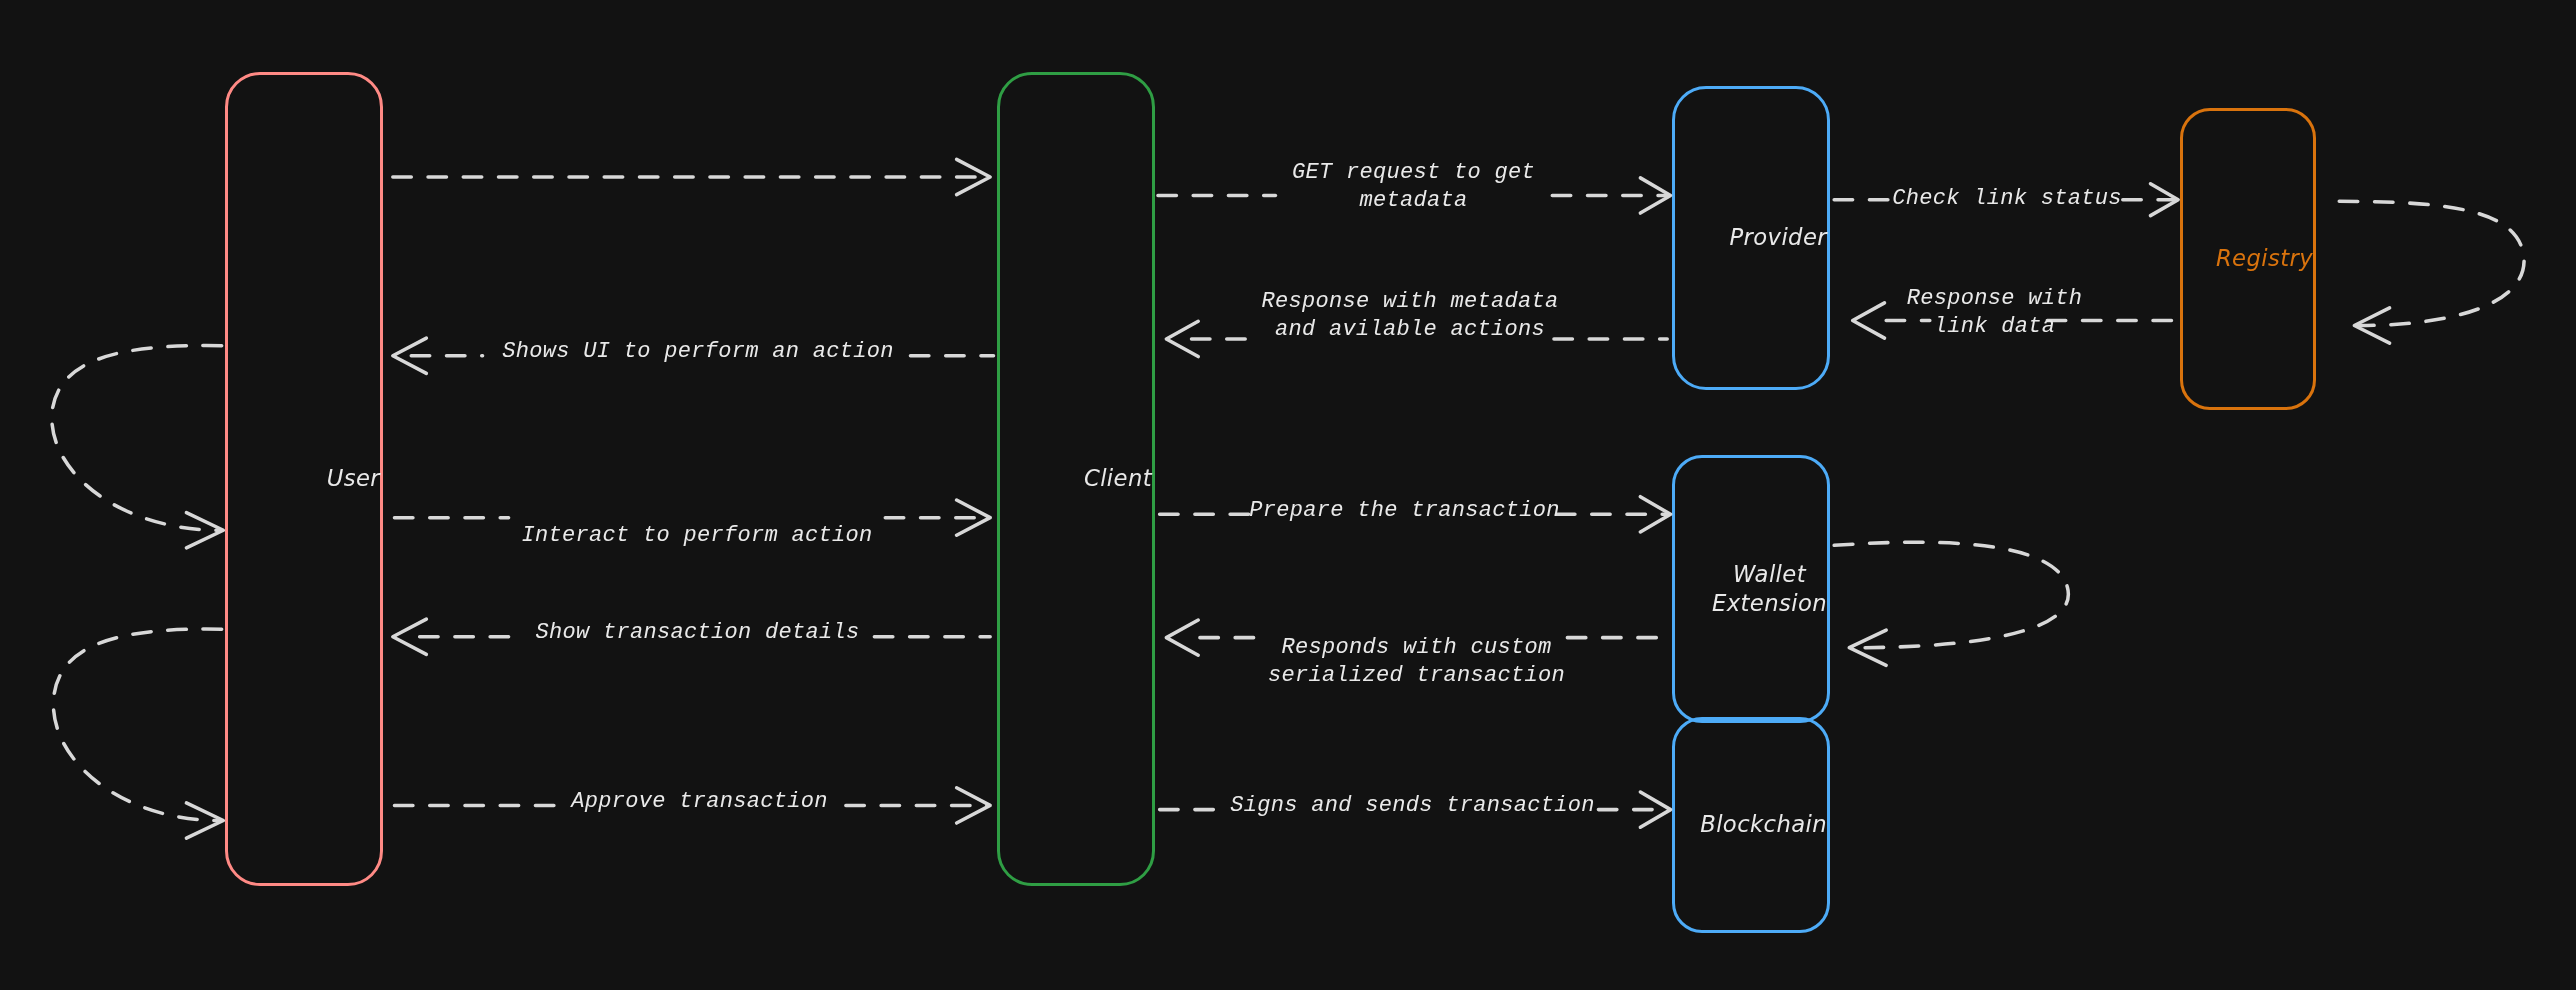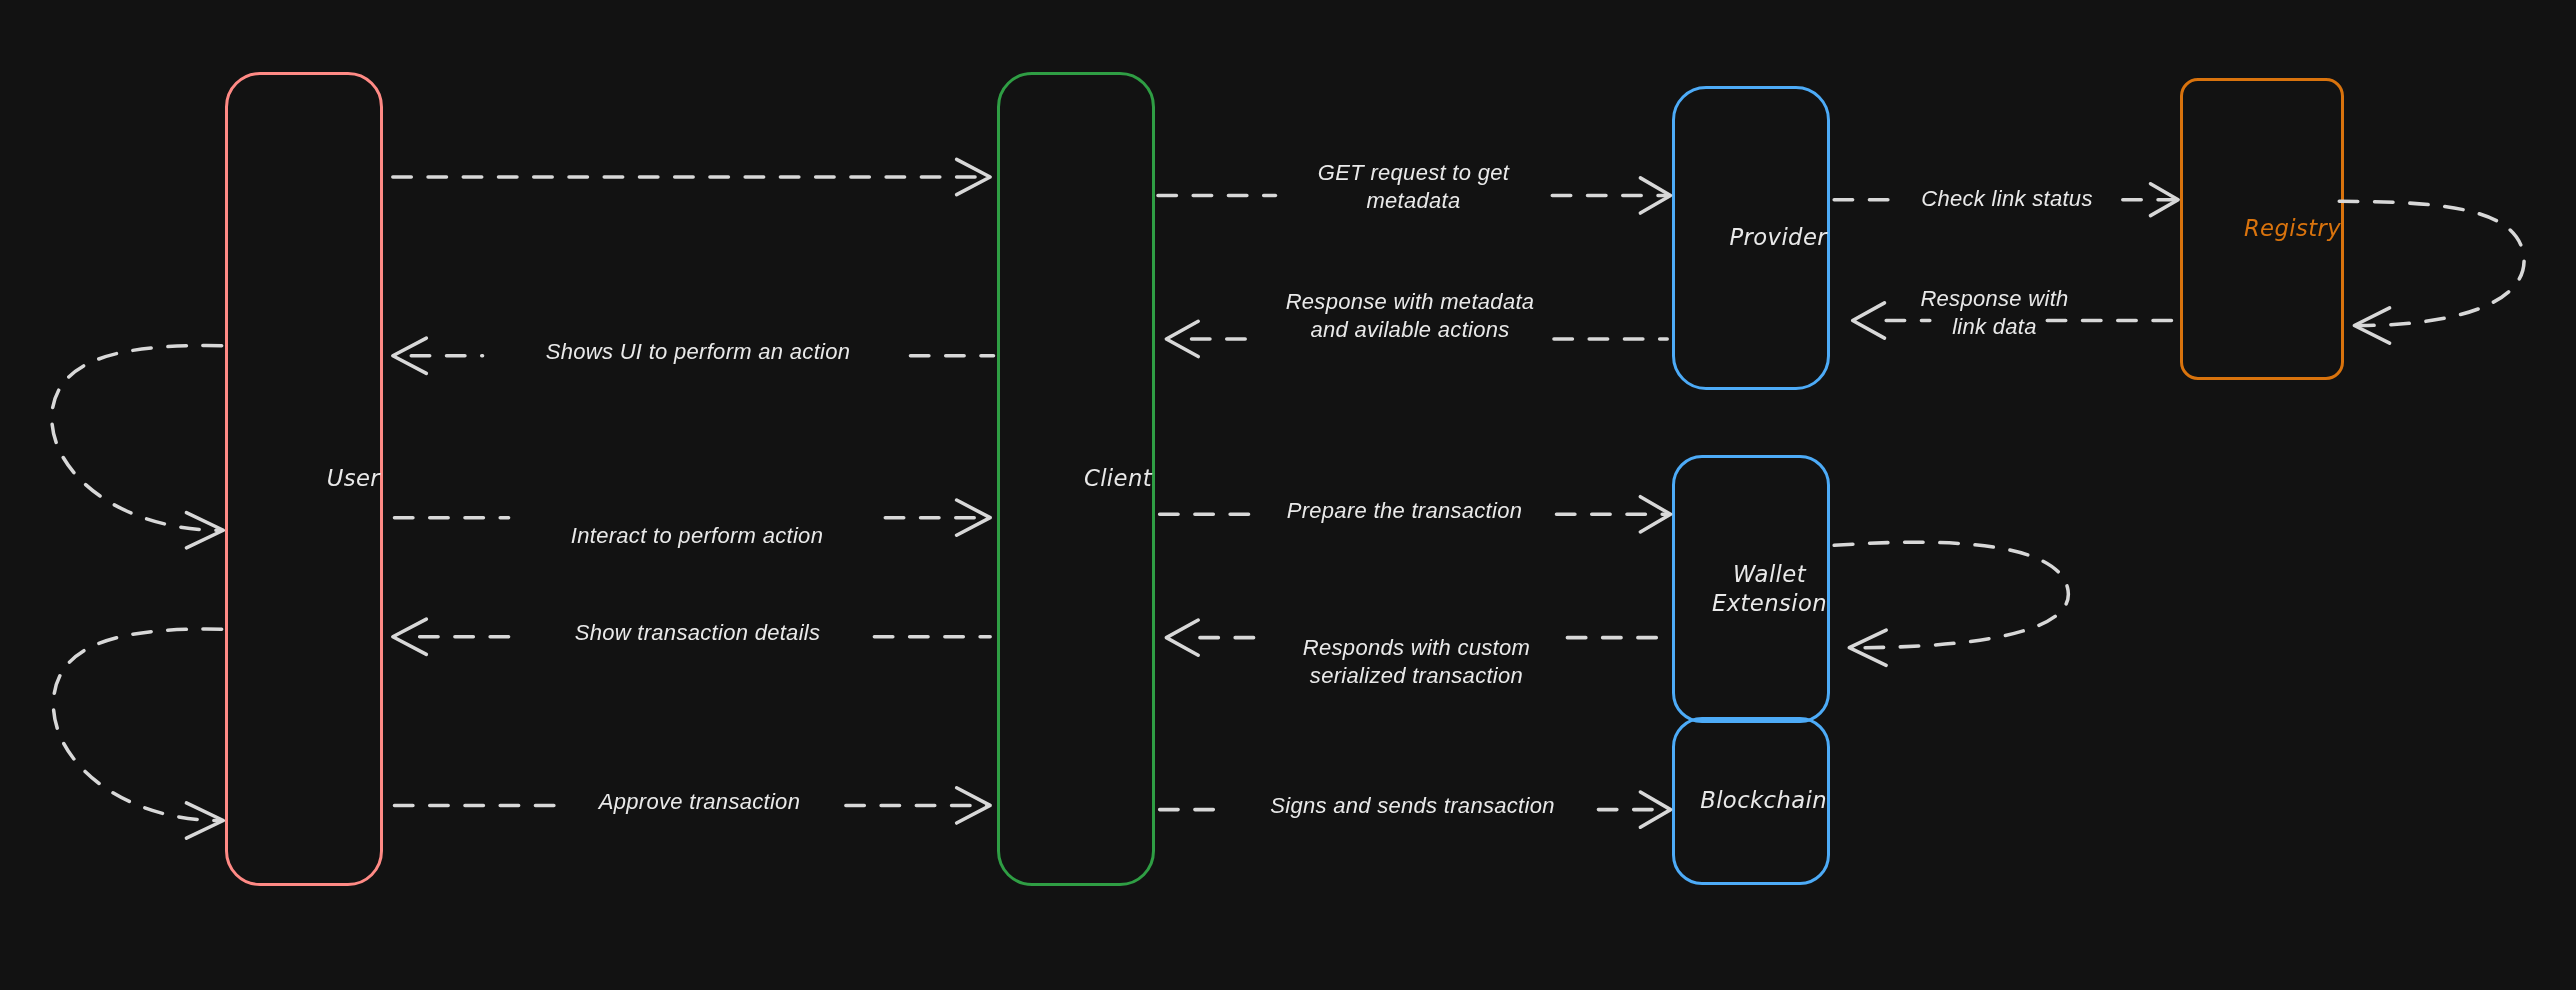--- a/index.html
+++ b/index.html
@@ -35,21 +35,21 @@
     font-weight: 400;
   }
   .edge-label {
     position: absolute;
     color: #e9e9e9;
     font-size: 22px;
     line-height: 1.28;
     text-align: center;
     white-space: pre-line;
     letter-spacing: 0.3px;
-    font-family: Liberation Sans, sans-serif;
+    font-family: Liberation Mono, monospace;
     font-style: italic;
     pointer-events: none;
   }
   svg.overlay {
     position: absolute;
     left: 0; top: 0;
     width: 2576px;
     height: 990px;
     pointer-events: none;
   }
@@ -78,30 +78,30 @@
   </div>
 
   <div class="node" style="left:997px; top:72px; width:158px; height:814px; border-color:#2f9e44; border-width:3.8px; border-radius:35px;">
     <span class="node-label" style="color:#e9e9e9;">Client</span>
   </div>
 
   <div class="node" style="left:1672px; top:86px; width:158px; height:304px; border-color:#4dabf7; border-width:3.8px; border-radius:34px;">
     <span class="node-label" style="color:#e9e9e9;">Provider</span>
   </div>
 
-  <div class="node" style="left:2180px; top:78px; width:164px; height:302px; border-color:#d9730d; border-width:3.8px; border-radius:18px;">
+  <div class="node" style="left:2180px; top:108px; width:136px; height:302px; border-color:#d9730d; border-width:3.8px; border-radius:30px;">
     <span class="node-label" style="color:#d9730d;">Registry</span>
   </div>
 
   <div class="node" style="left:1672px; top:455px; width:158px; height:268px; border-color:#4dabf7; border-width:3.8px; border-radius:30px;">
     <span class="node-label" style="color:#e9e9e9;">Wallet
 Extension</span>
   </div>
 
-  <div class="node" style="left:1672px; top:717px; width:158px; height:168px; border-color:#4dabf7; border-width:3.8px; border-radius:30px;">
+  <div class="node" style="left:1672px; top:717px; width:158px; height:216px; border-color:#4dabf7; border-width:3.8px; border-radius:30px;">
     <span class="node-label" style="color:#e9e9e9;">Blockchain</span>
   </div>
 
   <svg class="overlay" viewBox="0 0 3070 1180">
 
     <path d="M1380,233 L1520,233" stroke-dasharray="22 20"></path>
     <path d="M1850,233 L1987,233" stroke-dasharray="22 20"></path>
     <polyline class="arrowhead" points="1955,212 1991,233 1955,254"></polyline>
 
     <path d="M468,211 L1178,211" stroke-dasharray="22 20"></path>

